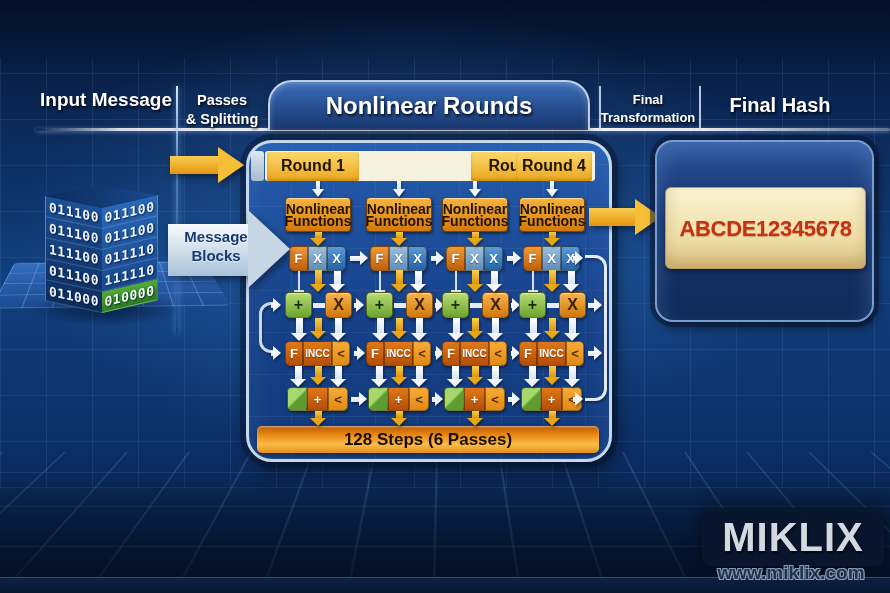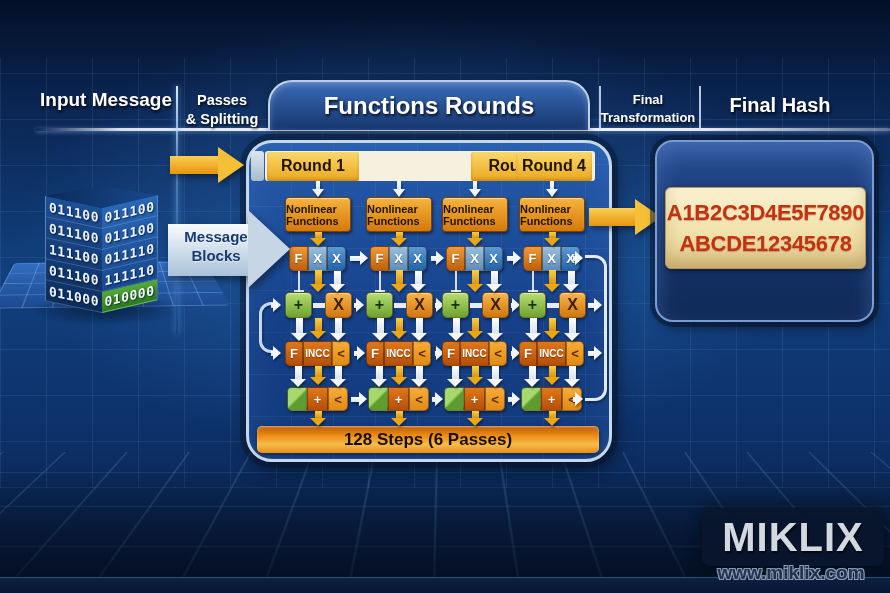--- a/index.html
+++ b/index.html
@@ -85,22 +85,22 @@
   .canvas{position:absolute;inset:0;}
   .cornerpiece{position:absolute;left:2px;top:8px;width:13px;height:30px;border-radius:3px;
     background:linear-gradient(180deg,#dde7ee,#a8bccb);}
   .rhunder{position:absolute;left:16px;top:8px;width:330px;height:30px;border-radius:3px;background:#f6f0de;}
   .rh{position:absolute;top:8px;height:30px;display:flex;align-items:center;justify-content:center;
     background:linear-gradient(180deg,#fbd96e,#eaa81e);border-radius:2px;
     font-weight:bold;font-size:16px;color:#201400;
     box-shadow:inset 0 1px 0 rgba(255,255,255,.65), inset 0 -2px 3px rgba(150,90,0,.35);}
   .nf{position:absolute;width:66px;height:35px;box-sizing:border-box;border:1px solid #7a4200;border-radius:4px;
     background:linear-gradient(180deg,#f6b43c,#d4790a);
-    display:flex;flex-direction:column;align-items:flex-start;justify-content:center;
-    font-weight:bold;font-size:11px;line-height:12px;color:#221200;
+    display:flex;flex-direction:column;align-items:center;justify-content:center;
+    font-weight:bold;font-size:14px;line-height:12px;color:#221200;
     box-shadow:1px 2px 3px rgba(0,0,0,.5), inset 0 1px 1px rgba(255,255,255,.55);}
   .comp{position:absolute;display:flex;border-radius:5px;box-shadow:1px 2px 3px rgba(0,0,0,.45);}
   .cc{height:25px;display:flex;align-items:center;justify-content:center;box-sizing:border-box;
     font-weight:bold;font-size:13px;color:#fff;text-shadow:0 1px 1px rgba(0,0,0,.4);
     border:1px solid rgba(40,20,0,.45);}
   .comp .cc:first-child{border-radius:5px 0 0 5px;}
   .comp .cc:last-child{border-radius:0 5px 5px 0;}
   .sq{position:absolute;width:27px;height:26px;box-sizing:border-box;border-radius:5px;
     display:flex;align-items:center;justify-content:center;font-weight:bold;font-size:16px;
     border:1px solid rgba(40,20,0,.5);
@@ -174,21 +174,21 @@
   <div class="vline1"></div>
   <div class="vline2" style="left:599px"></div>
   <div class="vline2" style="left:699px"></div>
 
   <div class="hlabel" style="left:31px;top:89px;width:150px;font-size:19px">Input Message</div>
   <div class="hlabel" style="left:170px;top:91px;width:104px;font-size:14.5px;line-height:19px">
     <div>Passes</div>
     <div>&amp; Splitting</div>
   </div>
   <div class="titlebox">
-    <span>Functions Rounds</span>
+    <span>Nonlinear Rounds</span>
   </div>
   <div class="hlabel" style="left:702px;top:94px;width:156px;font-size:20px">Final Hash</div>
   <div class="hlabel" style="left:600px;top:91px;width:96px;font-size:13px;line-height:18px">
     <div>Final</div>
     <div>Transformation</div>
   </div>
 
   <div class="oarrow">
     <div class="obody" style="left:170px;top:156px;width:48px;height:18px"></div>
     <div class="ohead" style="left:218px;top:147px;border-top:18px solid transparent;border-bottom:18px solid transparent;border-left:26px solid #f5c037"></div>
@@ -576,21 +576,20 @@
       </div>
   </div>
 
   <div class="oarrow">
     <div class="obody" style="left:589px;top:208px;width:46px;height:18px"></div>
     <div class="ohead" style="left:635px;top:199px;border-top:18px solid transparent;border-bottom:18px solid transparent;border-left:26px solid #f5c037"></div>
   </div>
 
   <div class="hashpanel">
     <div class="creambox">
-      <div class="hashline">A1B2C3D4E5F7890</div>
       <div class="hashline">ABCDE12345678</div>
     </div>
     <div class="hashnotes">
     </div>
   </div>
 
   <div class="bottomfade"></div>
   <div class="bottomstrip"></div>
 
   <div class="logoplate">

